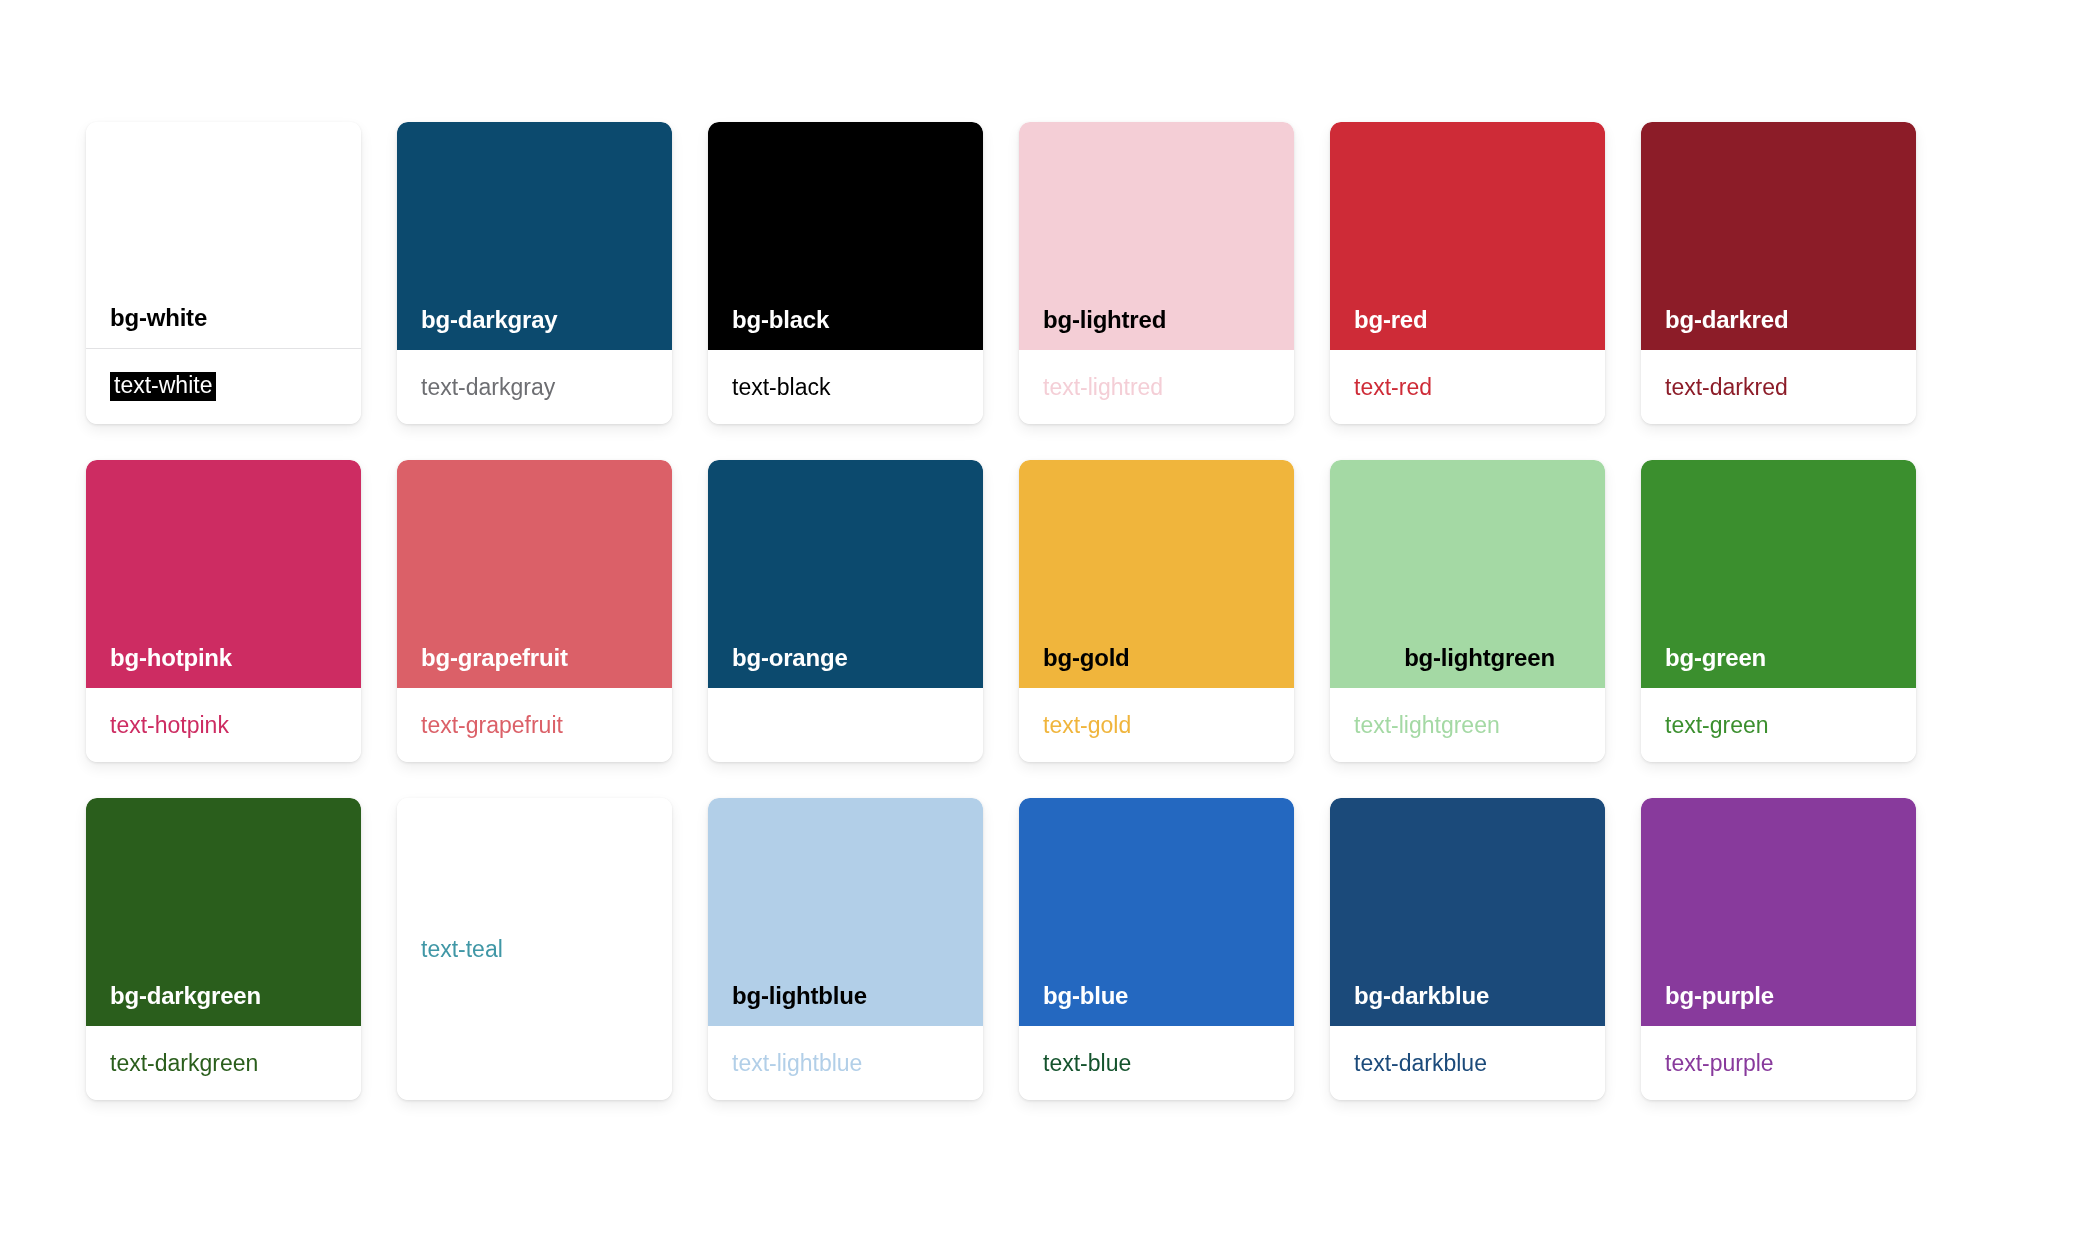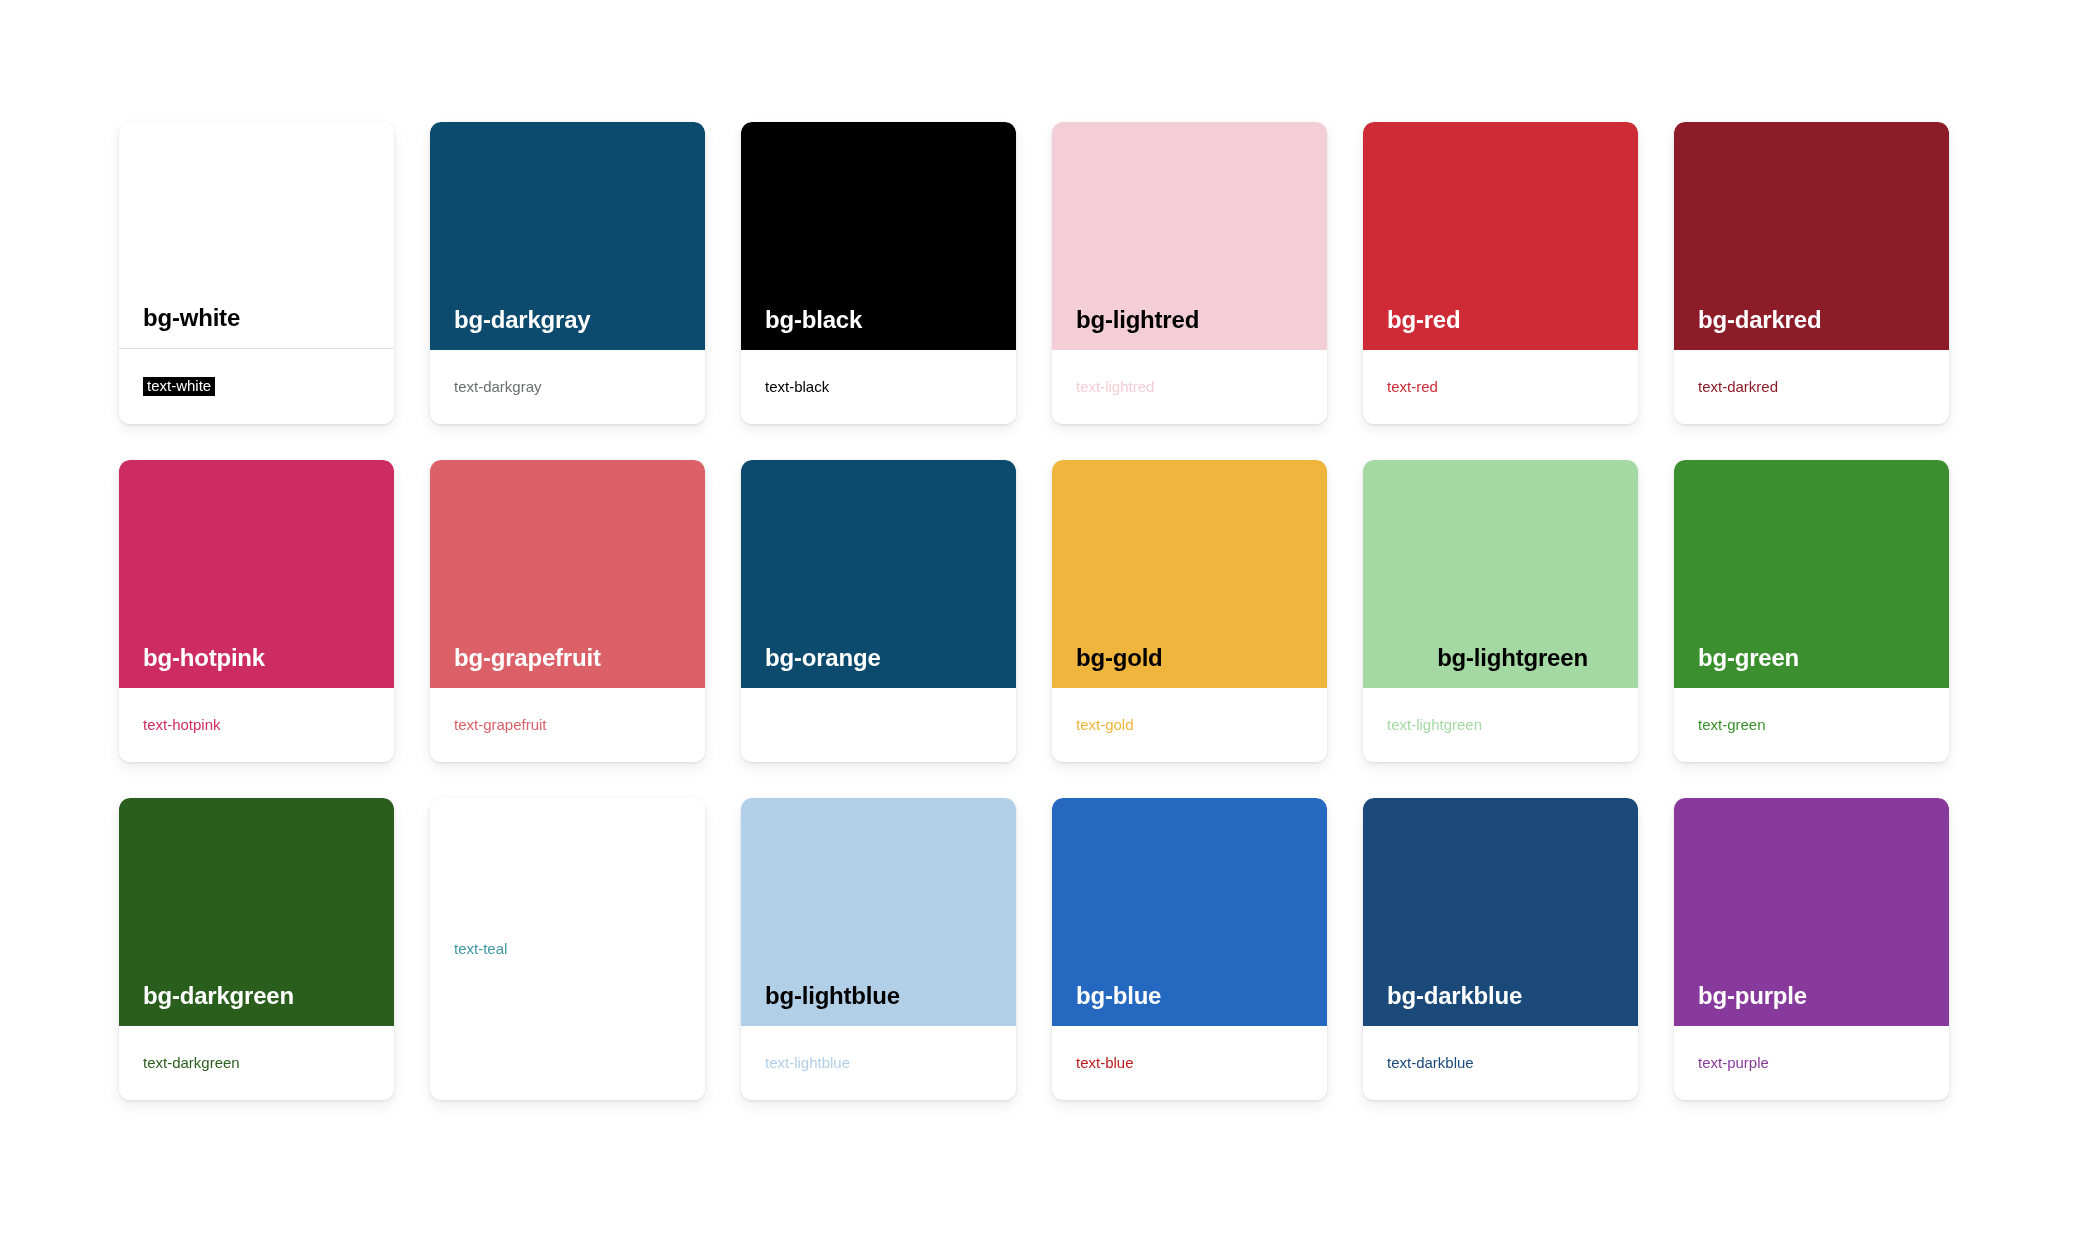--- a/index.html
+++ b/index.html
@@ -11,21 +11,21 @@
     width: 2080px;
     height: 1240px;
     background: #ffffff;
     font-family: "Liberation Sans", sans-serif;
     overflow: hidden;
   }
 
   #palette-grid {
     box-sizing: border-box;
     width: 1794px;
-    padding: 122px 0 0 119px;
+    padding: 122px 0 0 86px;
     display: grid;
     grid-template-columns: repeat(6, 275px);
     grid-auto-rows: 302px;
     column-gap: 40px;
     row-gap: 42px;
     gap: 36px;
   }
 
   .swatch-card {
     width: 275px;
@@ -65,21 +65,21 @@
     flex: 1 1 auto;
     display: flex;
     align-items: center;
     padding-left: 24px;
     background: #ffffff;
     border-bottom-left-radius: 11px;
     border-bottom-right-radius: 11px;
   }
 
   .text-label {
-    font-size: 15px;
+    font-size: 23px;
     font-weight: normal;
     line-height: 1.05;
     white-space: nowrap;
   }
 
   .text-label.is-inverted {
     background: #000000;
     padding: 1px 4px 3px 4px;
   }
 </style>
@@ -199,21 +199,21 @@
       </div>
       <div class="text-area">
         <span class="text-label" style="color: rgb(178, 207, 232);">text-lightblue</span>
       </div>
     </div>
     <div class="swatch-card">
       <div class="swatch-area" style="background: rgb(36, 104, 192);">
         <span class="bg-label" style="color: rgb(255, 255, 255);">bg-blue</span>
       </div>
       <div class="text-area">
-        <span class="text-label" style="color: #b91c1c;">text-blue</span>
+        <span class="text-label" style="color: #14532d;">text-blue</span>
       </div>
     </div>
     <div class="swatch-card">
       <div class="swatch-area" style="background: rgb(27, 74, 122);">
         <span class="bg-label" style="color: rgb(255, 255, 255);">bg-darkblue</span>
       </div>
       <div class="text-area">
         <span class="text-label" style="color: rgb(27, 74, 122);">text-darkblue</span>
       </div>
     </div>

